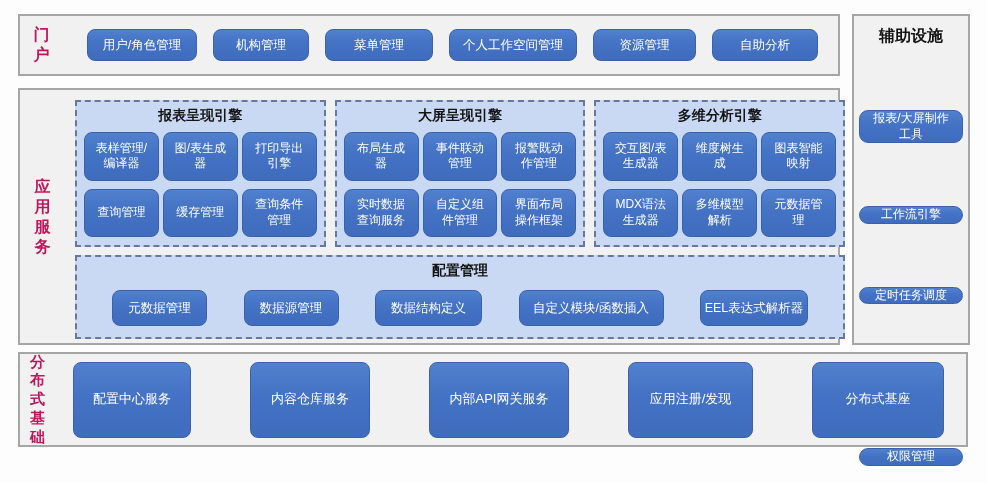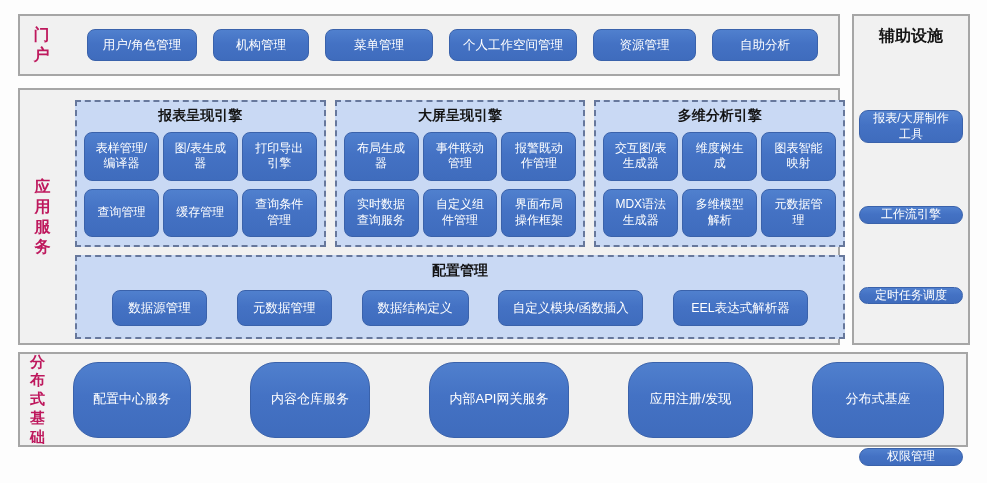--- a/index.html
+++ b/index.html
@@ -41,21 +41,21 @@
   .aux { left:852px; top:14px; width:118px; height:331px; display:flex; flex-direction:column;
          align-items:center; padding-top:10px; gap:16px; }
   .aux-title { font-size:16px; font-weight:bold; color:#141414; }
   .aux .btn { width:104px; height:28px; font-size:12px; border-radius:9px; padding:0 12px;margin-top:47px; }
   .aux .btn.tall { height:46px; }
 
   
   .infra { left:18px; top:352px; width:950px; height:95px; display:flex; align-items:center; padding-left:8px;justify-content:flex-end; }
   .vlabel.infra-label { font-size:15px; }
   .infra-btns { flex:1; display:flex; justify-content:space-between; align-items:center; margin:0 22px 0 26px; }
-  .infra-btns .btn { height:76px; font-size:13px; border-radius:25px; padding:0 10px; }
+  .infra-btns .btn { height:76px; font-size:13px; border-radius:8px; padding:0 10px; }
 </style>
 </head>
 <body>
 
 <div class="canvas">
 
   <div class="section portal">
     <div class="vlabel portal-label">门户</div>
     <div class="portal-btns">
       <div class="btn" style="width:110px">用户/角色管理</div>
@@ -111,25 +111,25 @@
           <div class="btn">MDX语法生成器</div>
           <div class="btn">多维模型解析</div>
           <div class="btn">元数据管理</div>
         </div>
       </div>
     </div>
 
     <div class="panel config-panel">
       <div class="panel-title">配置管理</div>
       <div class="config-row">
+        <div class="btn" style="width:95px">元数据管理</div>
         <div class="btn" style="width:95px">数据源管理</div>
-        <div class="btn" style="width:95px">元数据管理</div>
         <div class="btn" style="width:107px">数据结构定义</div>
         <div class="btn" style="width:145px">自定义模块/函数插入</div>
-        <div class="btn" style="width:135px">EEL表达式解析器</div>
+        <div class="btn" style="width:108px">EEL表达式解析器</div>
       </div>
     </div>
   </div>
 
   <div class="section aux">
     <div class="aux-title">辅助设施</div>
     <div class="btn tall">报表/大屏制作工具</div>
     <div class="btn">工作流引擎</div>
     <div class="btn">定时任务调度</div>
     <div class="btn">运行日志</div>

